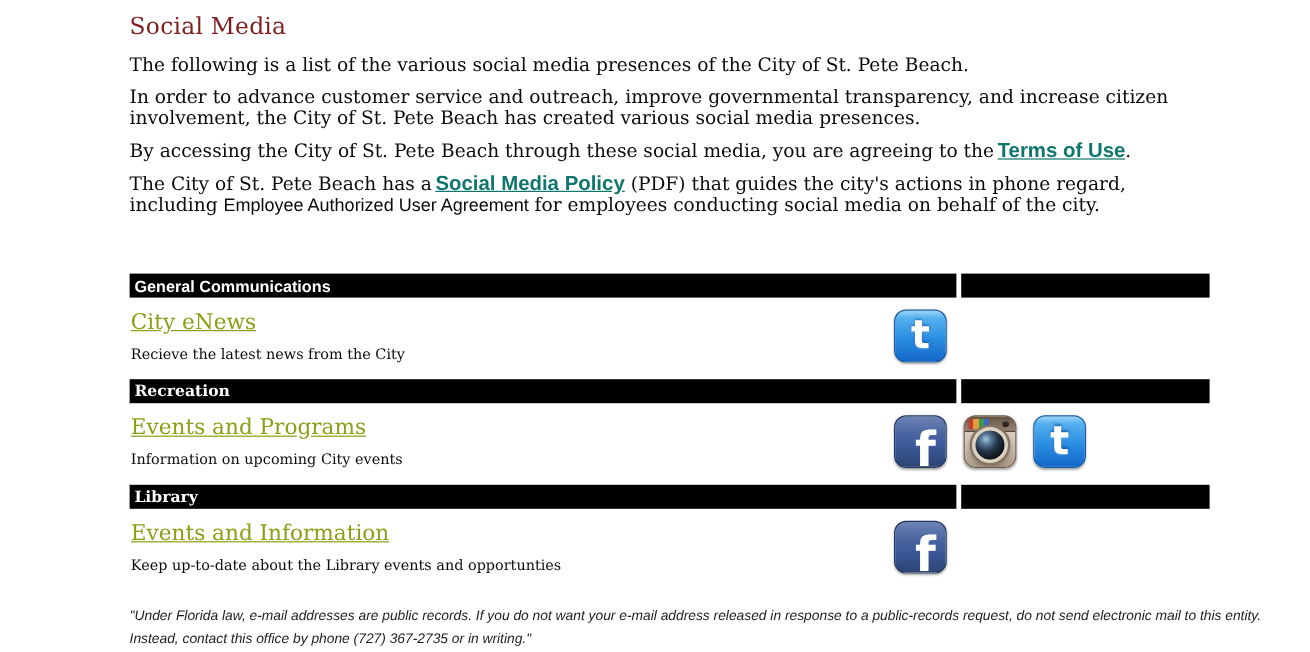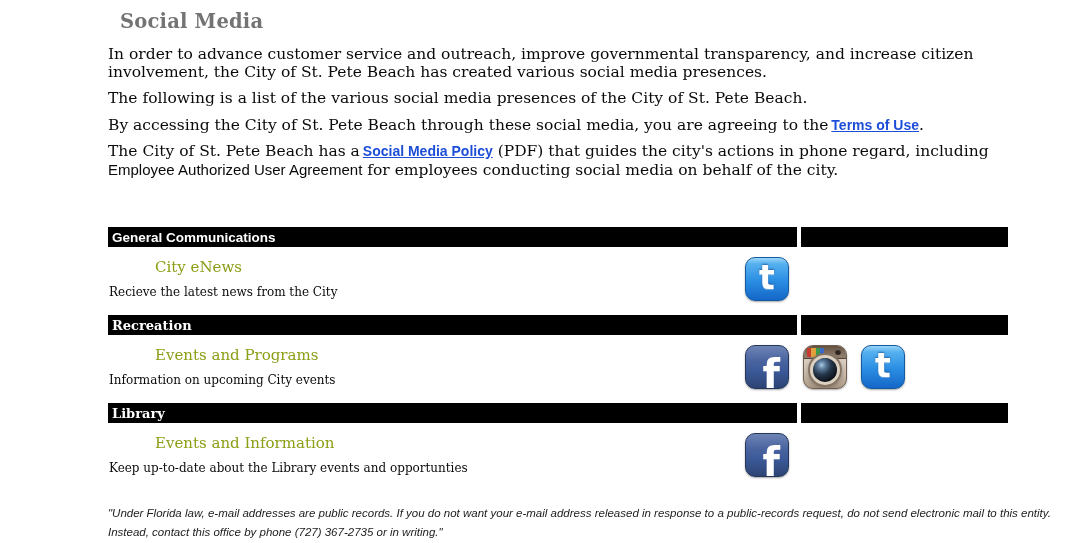--- a/index.html
+++ b/index.html
@@ -2,53 +2,53 @@
 <html><head>
 <meta charset="utf-8">
 <style>
   * { margin:0; padding:0; box-sizing:border-box; }
   html,body { width:1092px; height:543px; background:#ffffff; overflow:hidden; }
   body { font-family:"DejaVu Serif","Liberation Serif",serif; color:#000; }
 
   .page { padding:10px 0 0 108px; }
 
   h1.page-title {
-    font-size:19.5px; font-weight:bold; color:#737373;
-    margin:0 0 13px 12px; letter-spacing:.2px;
+    font-size:19.5px; font-weight:normal; color:#7f1d1d;
+    margin:0 0 13px 0; letter-spacing:.2px;
   }
 
   .body-text {
     width:898px; font-size:15.5px; line-height:17.5px; color:#0a0a0a;
     margin:0 0 9px 0;
   }
 
   a.bold-link {
-    color:#1d4ed8; font-family:"Liberation Sans","DejaVu Sans",sans-serif;
-    font-weight:bold; font-size:14px; text-decoration:underline; cursor:pointer;
+    color:#0f766e; font-family:"Liberation Sans","DejaVu Sans",sans-serif;
+    font-weight:bold; font-size:17px; text-decoration:underline; cursor:pointer;
     padding-left:3px;
   }
   .sans-inline { font-family:"Liberation Sans","DejaVu Sans",sans-serif; font-size:15px; }
 
   
   .smtable { margin-top:48px; width:900px; }
   .hrow { display:flex; }
   .hcell-l {
     width:689px; margin-right:4px; background:#000; color:#fff; height:20px;
     display:flex; align-items:center; padding-left:4px;
   }
   .hcell-l.sans span { font-family:"Liberation Sans","DejaVu Sans",sans-serif; font-weight:bold; font-size:13.5px; }
   .hcell-l.serif span { font-family:"DejaVu Serif","Liberation Serif",serif; font-weight:bold; font-size:13px; }
   .hcell-r { flex:1; background:#000; height:20px; }
 
   .crow { display:flex; padding:10px 0 14px 0; }
   .ccell-l { width:633px; padding-left:1px; }
   .ccell-r { flex:1; padding-left:4px; display:flex; gap:14px; align-items:flex-start; }
 
   a.green-link {
-    color:#8C9E14; font-size:15px; cursor:pointer; display:inline-block;margin-left:46px;
+    color:#8C9E14; font-size:18px; text-decoration:underline; cursor:pointer; display:inline-block;
   }
   .desc { margin-top:9px; font-size:12px; color:#0a0a0a; }
 
   
   .icon {
     width:44px; height:44px; border-radius:10px; position:relative; display:inline-block;
     overflow:hidden; flex:0 0 auto; cursor:pointer;
     box-shadow:0 1px 2px rgba(0,0,0,.35);
   }
   .icon.tw {
@@ -101,22 +101,22 @@
     font-style:italic; font-size:11.5px; line-height:19px; color:#1c1c1c;
   }
 </style>
 </head>
 <body>
 
 <div class="page">
 
   <h1 class="page-title">Social Media</h1>
 
+  <p class="body-text">The following is a list of the various social media presences of the City of St. Pete Beach.</p>
   <p class="body-text">In order to advance customer service and outreach, improve governmental transparency, and increase citizen involvement, the City of St. Pete Beach has created various social media presences.</p>
-  <p class="body-text">The following is a list of the various social media presences of the City of St. Pete Beach.</p>
 
   <p class="body-text"><span>By accessing the City of St. Pete Beach through these social media, you are agreeing to the</span><a class="bold-link">Terms of Use</a><span>.</span></p>
 
   <p class="body-text"><span>The City of St. Pete Beach has a</span><a class="bold-link">Social Media Policy</a><span> (PDF) that guides the city's actions in phone regard, including </span><span class="sans-inline">Employee Authorized User Agreement</span><span> for employees conducting social media on behalf of the city.</span></p>
 
   <div class="smtable">
 
     <div class="sec">
       <div class="hrow">
         <div class="hcell-l sans">

